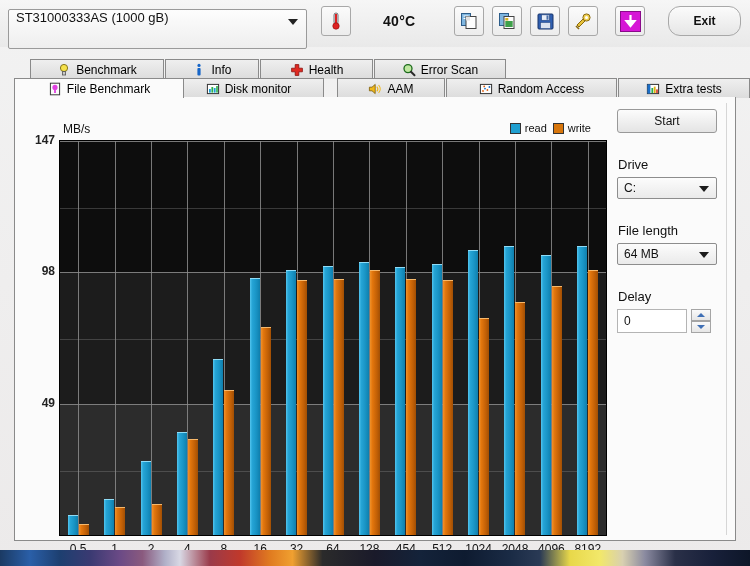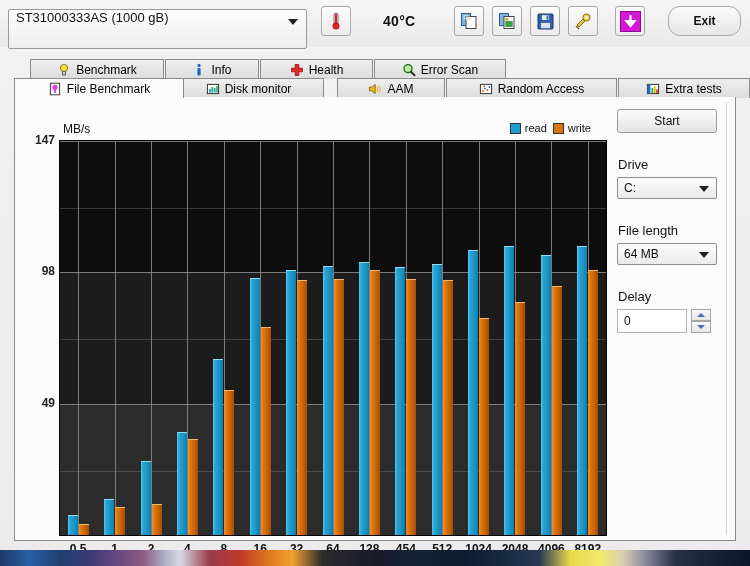--- a/index.html
+++ b/index.html
@@ -102,21 +102,21 @@
   .ylab{position:absolute;right:0;font-size:12px;color:#222;font-weight:bold;text-align:right;width:24px;}
   .bar{position:absolute;bottom:0;}
   .bar.read{
     background:linear-gradient(to right,#55c6ef 0%,#26a5d6 22%,#1a95c6 60%,#0f7fad 100%);
     box-shadow:inset 0 1px 0 #8fdcf7;
   }
   .bar.write{
     background:linear-gradient(to right,#f0912a 0%,#e2760d 25%,#c05f06 70%,#a14f04 100%);
     box-shadow:inset 0 1px 0 #f7b86a;
   }
-  .xlab{position:absolute;font-size:12px;color:#111;text-align:center;font-weight:bold;}
+  .xlab{position:absolute;font-size:12px;color:#111;text-align:center;}
   .legend{position:absolute;right:2px;top:-1px;display:flex;align-items:center;gap:6px;font-size:11px;color:#111;}
   .legend .sw{width:11px;height:11px;display:inline-block;border:1px solid #333;box-sizing:border-box;}
   .legend .item{display:flex;align-items:center;gap:4px;}
 
   
   .side{position:absolute;left:600px;top:12px;width:110px;}
   .start-btn{
     width:100px;height:24px;margin-left:2px;
     background:linear-gradient(#fcfcfc,#e4e4e4);
     border:1px solid #999;border-radius:3px;box-sizing:border-box;

